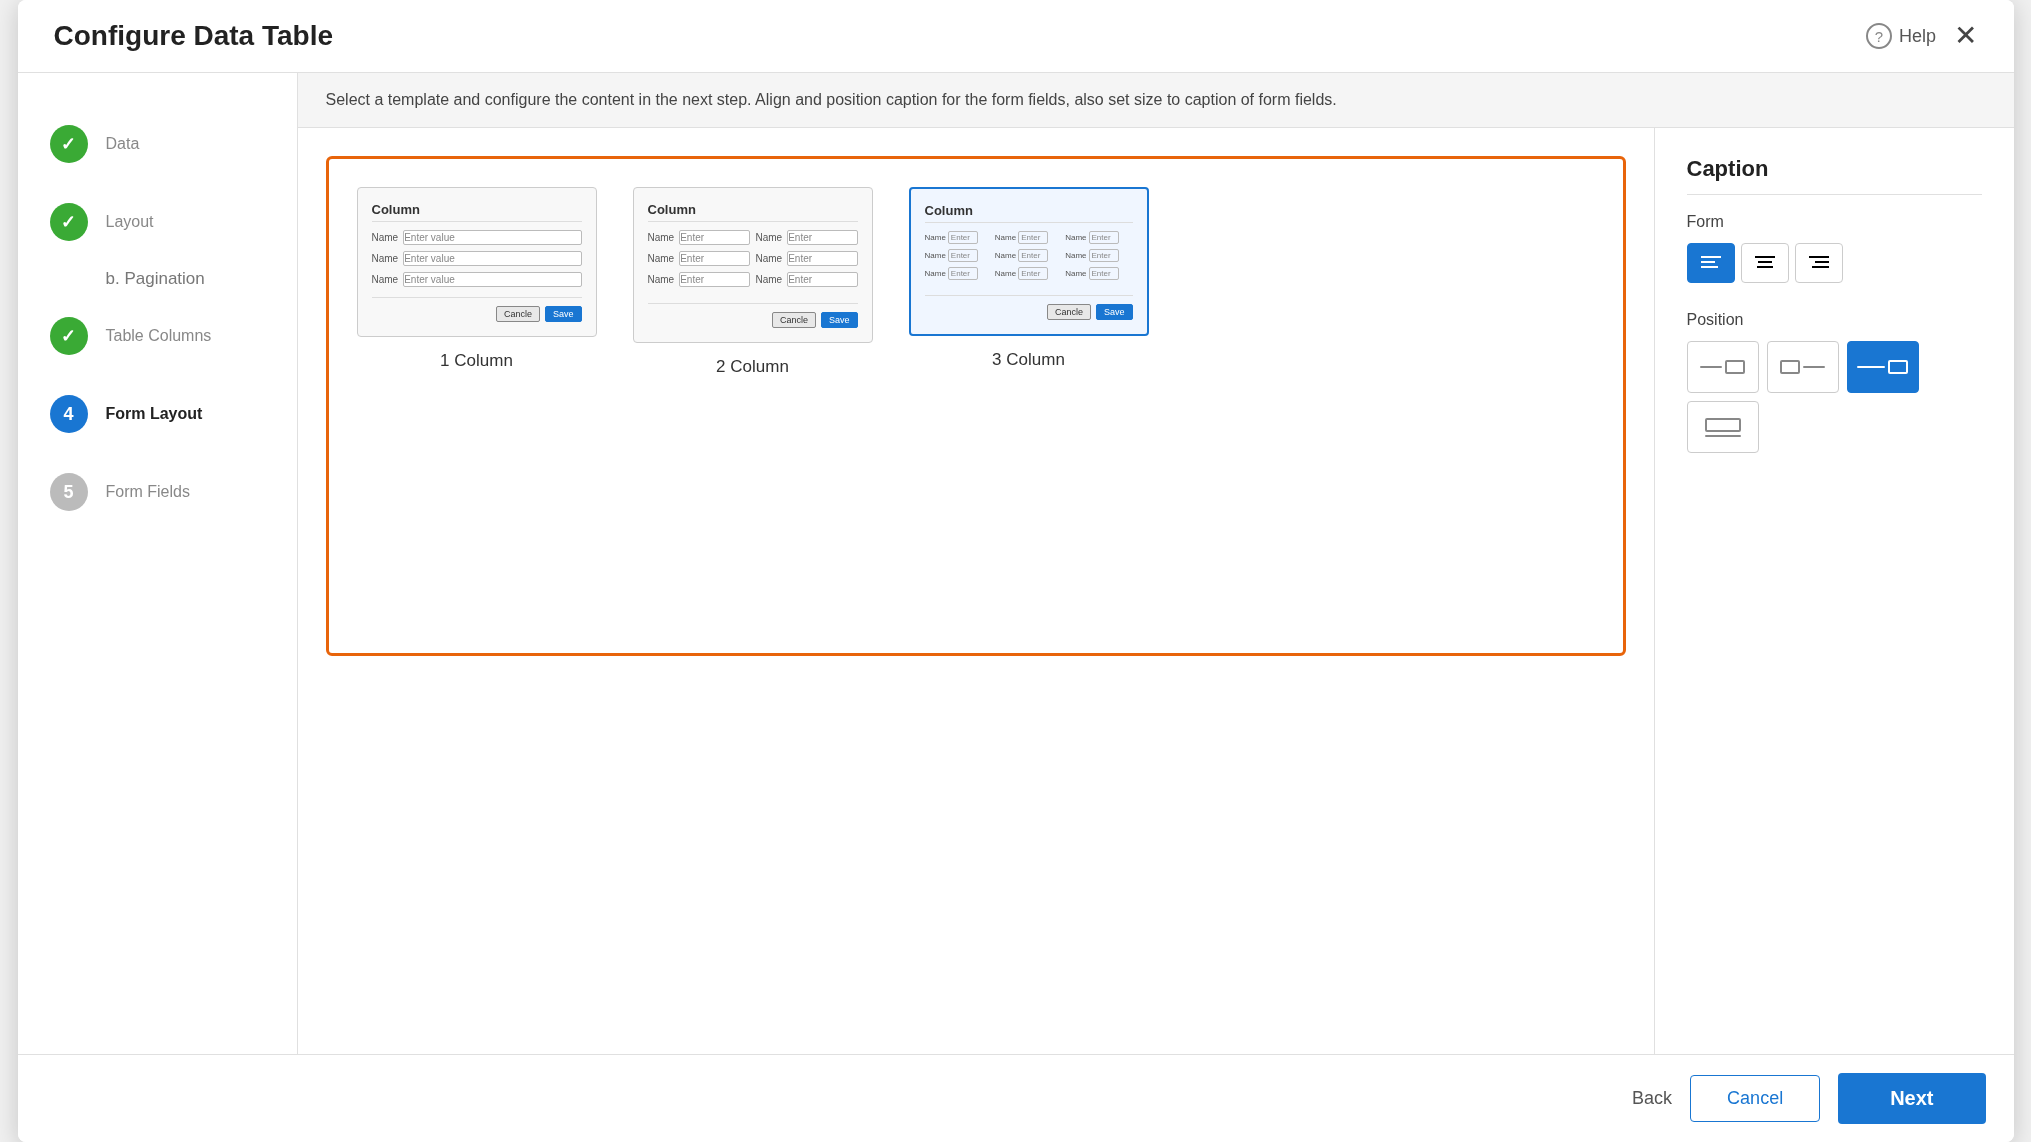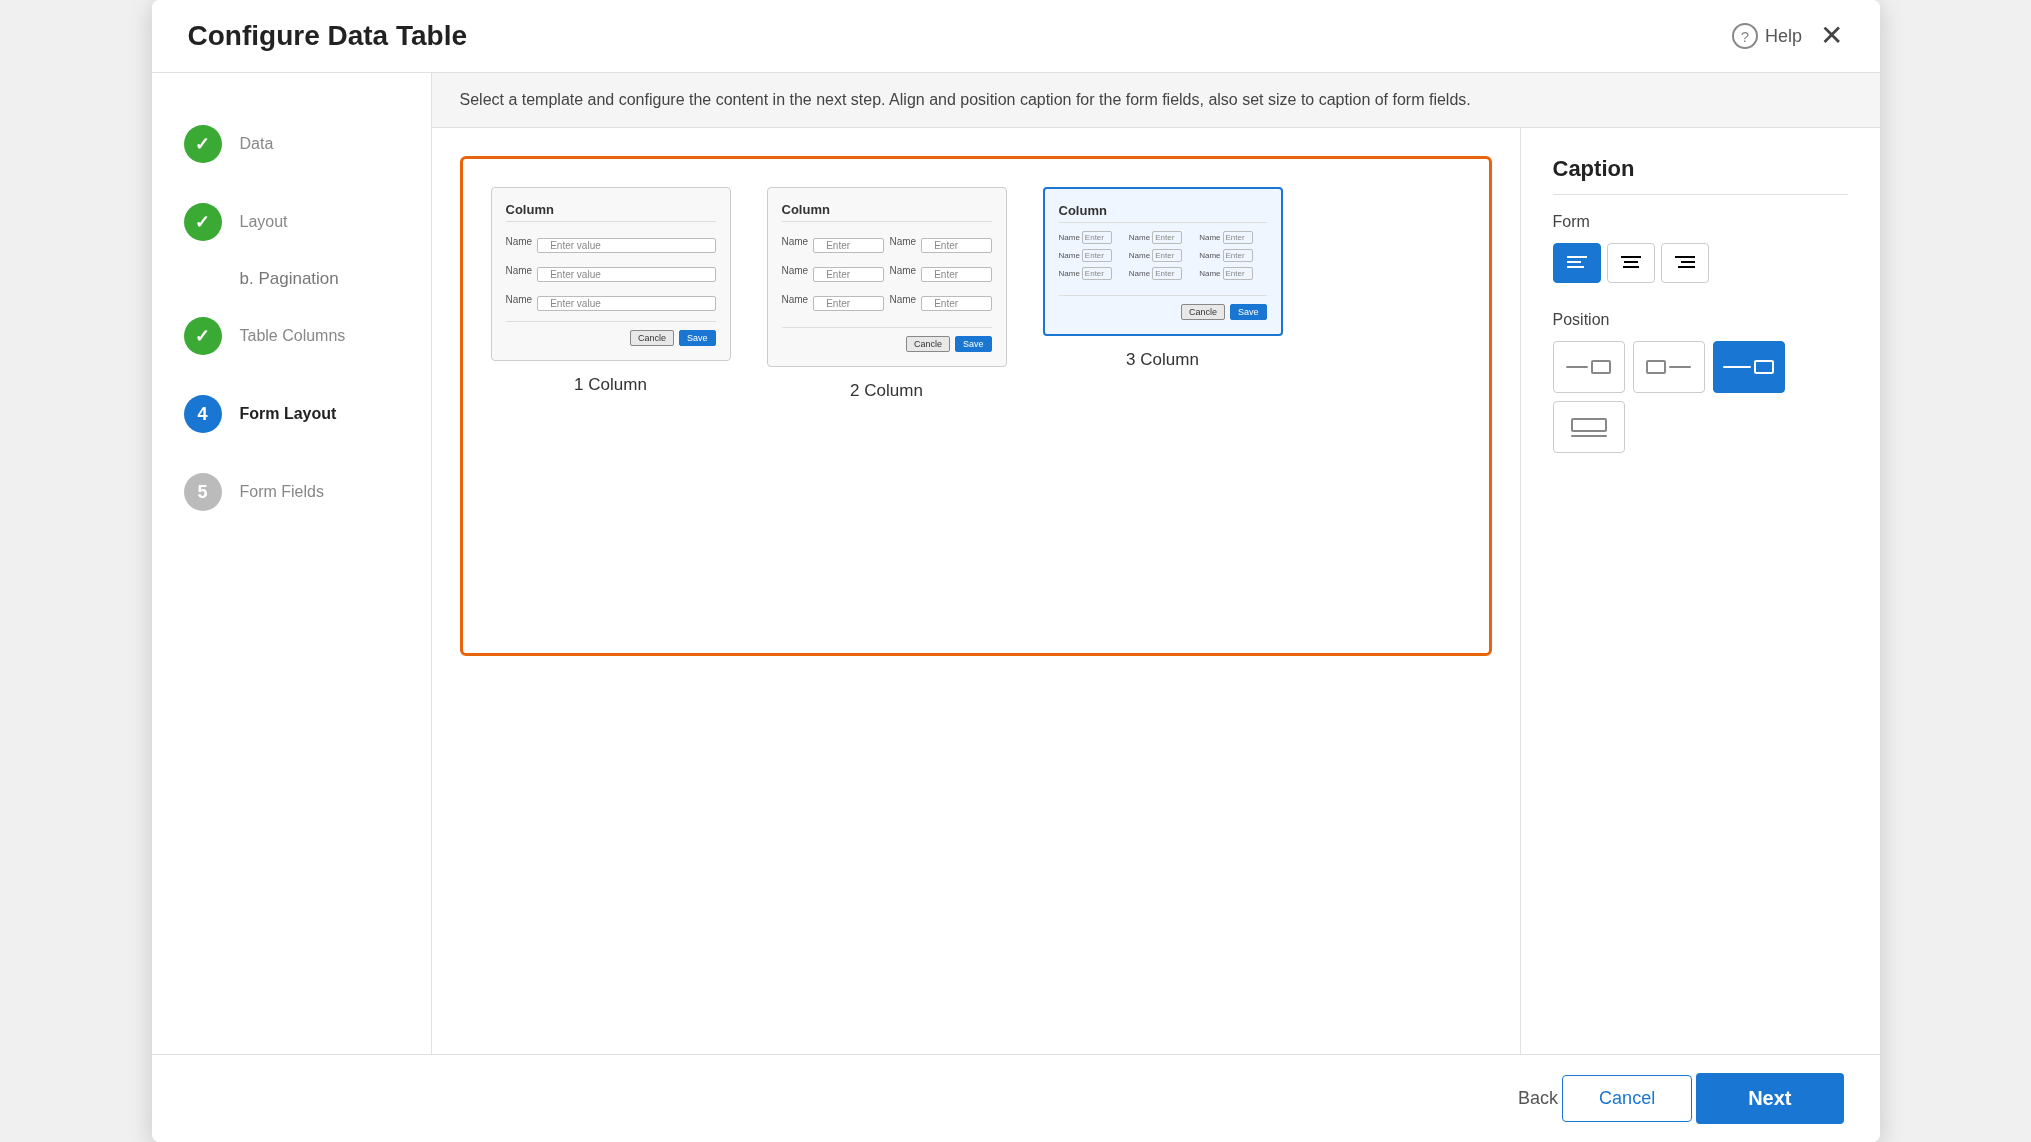--- a/index.html
+++ b/index.html
@@ -1,17 +1,17 @@
 <!DOCTYPE html>
 <html><head>
   <meta charset="utf-8">
   <style>
     * { box-sizing: border-box; margin: 0; padding: 0; }
     body { font-family: -apple-system, BlinkMacSystemFont, 'Segoe UI', sans-serif; background: #f0f0f0; display: flex; justify-content: center; align-items: center; min-height: 100vh; }
-    .dialog { width: 1728px; height: 1142px; background: #fff; border-radius: 8px; box-shadow: 0 4px 24px rgba(0,0,0,0.18); display: flex; flex-direction: column; overflow: hidden; position: relative; }
+    .dialog { width: 1996px; height: 1142px; background: #fff; border-radius: 8px; box-shadow: 0 4px 24px rgba(0,0,0,0.18); display: flex; flex-direction: column; overflow: hidden; position: relative; }
     .dialog-header { display: flex; align-items: center; justify-content: space-between; padding: 20px 36px; border-bottom: 1px solid #e0e0e0; background: #fff; }
     .dialog-title { font-size: 28px; font-weight: 600; color: #222; }
     .dialog-header-right { display: flex; align-items: center; gap: 18px; }
     .help-btn { display: flex; align-items: center; gap: 7px; font-size: 18px; color: #555; cursor: pointer; background: none; border: none; }
     .help-circle { width: 26px; height: 26px; border-radius: 50%; border: 2px solid #888; display: flex; align-items: center; justify-content: center; font-size: 15px; color: #888; }
     .close-btn { background: none; border: none; cursor: pointer; font-size: 28px; color: #444; line-height: 1; }
     .dialog-body { display: flex; flex: 1; overflow: hidden; }
     .sidebar { width: 280px; min-width: 280px; background: #fff; border-right: 1px solid #e0e0e0; padding: 32px 0; display: flex; flex-direction: column; gap: 0; }
     .sidebar-item { display: flex; align-items: center; gap: 18px; padding: 20px 32px; cursor: pointer; }
     .sidebar-item.active .step-label { font-weight: 700; color: #222; }
@@ -25,40 +25,40 @@
     .info-bar { background: #f5f5f5; border-bottom: 1px solid #e0e0e0; padding: 18px 28px; font-size: 16px; color: #444; }
     .content-area { flex: 1; display: flex; overflow: hidden; }
     .template-area { flex: 1; padding: 28px; overflow-y: auto; }
     .template-border { border: 3px solid #e8640a; border-radius: 6px; padding: 28px; display: flex; gap: 36px; min-height: 500px; }
     .template-card { display: flex; flex-direction: column; align-items: center; gap: 14px; cursor: pointer; }
     .template-preview { background: #f8f8f8; border: 1.5px solid #ccc; border-radius: 4px; width: 240px; padding: 14px; }
     .template-preview.selected { border: 2.5px solid #1976d2; background: #f0f6ff; }
     .preview-header { font-size: 13px; font-weight: 600; color: #333; margin-bottom: 8px; padding-bottom: 4px; border-bottom: 1px solid #ddd; }
     .preview-row { display: flex; align-items: center; gap: 5px; margin-bottom: 6px; }
     .preview-label { font-size: 10px; color: #555; white-space: nowrap; }
-    .preview-input { border: 1px solid #bbb; background: #fff; border-radius: 2px; font-size: 10px; color: #888; padding: 1px 12px; flex: 1; margin-top: 8px; }
+    .preview-input { border: 1px solid #bbb; background: #fff; border-radius: 2px; font-size: 10px; color: #888; padding: 1px 0; flex: 1; }
     .preview-input-wide { width: 100px; }
     .preview-input-short { width: 44px; }
     .preview-footer { display: flex; justify-content: flex-end; gap: 5px; margin-top: 10px; padding-top: 8px; border-top: 1px solid #ddd; }
     .preview-btn { font-size: 9px; padding: 2px 7px; border-radius: 2px; cursor: pointer; border: 1px solid #888; background: #e8e8e8; color: #333; }
     .preview-btn.primary { background: #1976d2; color: #fff; border-color: #1976d2; }
     .template-label { font-size: 17px; color: #333; }
     .caption-panel { width: 360px; min-width: 320px; background: #fff; border-left: 1px solid #e0e0e0; padding: 28px 32px; }
     .caption-title { font-size: 22px; font-weight: 600; color: #222; margin-bottom: 18px; padding-bottom: 12px; border-bottom: 1px solid #e0e0e0; }
     .caption-section { margin-bottom: 28px; }
     .caption-section-label { font-size: 16px; color: #444; margin-bottom: 12px; }
     .align-btns { display: flex; gap: 6px; }
     .align-btn { width: 48px; height: 40px; border: 1.5px solid #ccc; border-radius: 4px; background: #fff; cursor: pointer; display: flex; align-items: center; justify-content: center; font-size: 16px; }
     .align-btn.active { background: #1976d2; border-color: #1976d2; color: #fff; }
     .position-grid { display: flex; flex-direction: column; gap: 8px; }
     .position-row { display: flex; gap: 8px; }
     .position-btn { width: 72px; height: 52px; border: 1.5px solid #ccc; border-radius: 4px; background: #fff; cursor: pointer; display: flex; align-items: center; justify-content: center; }
     .position-btn.active { background: #1976d2; border-color: #1976d2; }
     .pos-icon { display: flex; flex-direction: column; gap: 3px; align-items: center; }
-    .dialog-footer { display: flex; align-items: center; justify-content: flex-end; padding: 18px 36px; border-top: 1px solid #e0e0e0; background: #fff; gap: 4px; }
+    .dialog-footer { display: flex; align-items: center; justify-content: flex-end; padding: 18px 28px; border-top: 1px solid #e0e0e0; background: #fff; gap: 18px; }
     .back-btn { background: none; border: none; font-size: 18px; color: #555; cursor: pointer; }
     .cancel-btn { background: #fff; border: 1.5px solid #1976d2; color: #1976d2; font-size: 18px; padding: 12px 36px; border-radius: 4px; cursor: pointer; }
     .next-btn { background: #1976d2; border: none; color: #fff; font-size: 20px; font-weight: 600; padding: 14px 52px; border-radius: 4px; cursor: pointer; }
     .preview-two-col { display: flex; gap: 6px; }
     .preview-col { flex: 1; }
     .preview-three-col { display: flex; gap: 3px; }
     .preview-three-col .preview-col { flex: 1; }
     .three-col-row { display: flex; align-items: center; gap: 2px; margin-bottom: 5px; }
     .three-label { font-size: 8px; color: #555; white-space: nowrap; }
     .three-input { border: 1px solid #bbb; border-radius: 2px; font-size: 8px; color: #888; padding: 1px 2px; width: 30px; }

